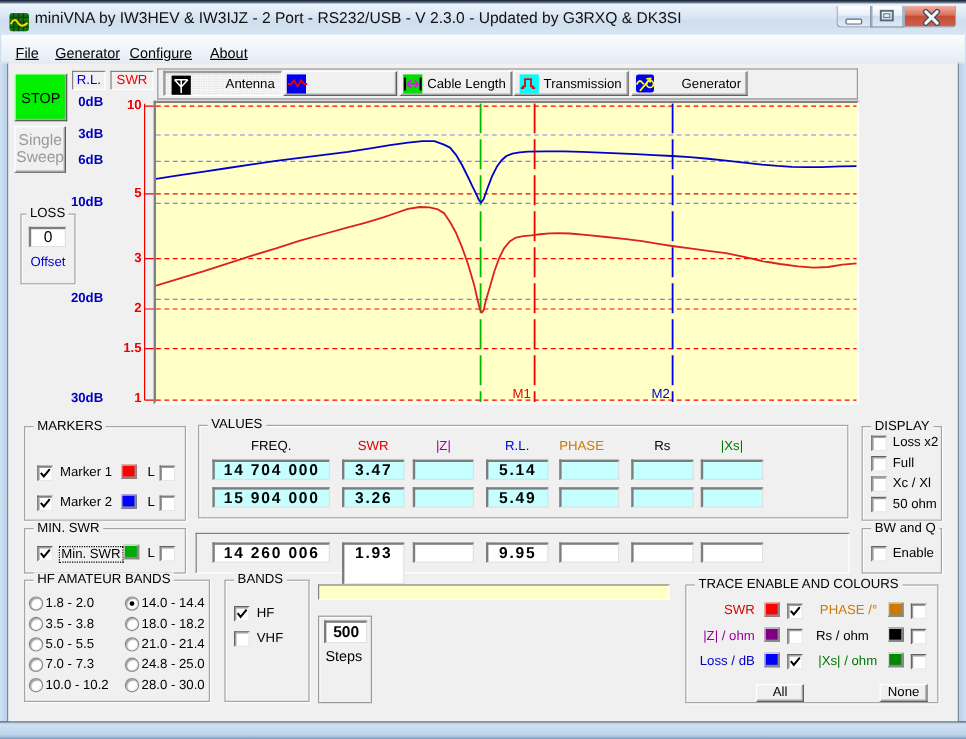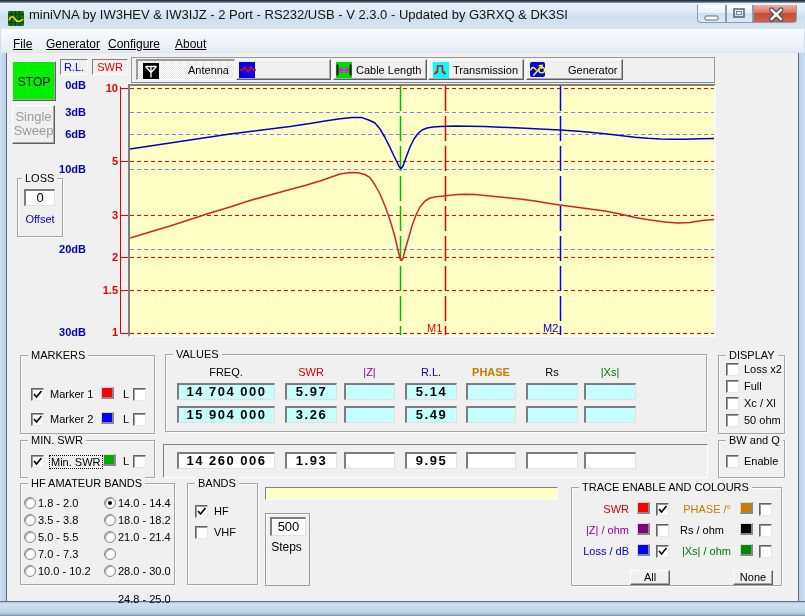--- a/index.html
+++ b/index.html
@@ -205,43 +205,43 @@
 <div class="lab" style="left:123px;top:455px;">L</div>
 <div class="cb" style="left:133px;top:455px;"></div>
 
 <div class="abs groupbox" style="left:165px;top:354px;width:542px;height:78px;">
   <span class="grouplab">VALUES</span>
 </div>
 <div class="lab" style="left:177px;top:366px;width:98px;text-align:center;">FREQ.</div>
 <div class="lab" style="left:285px;top:366px;width:52px;text-align:center;color:#dd0000;">SWR</div>
 <div class="lab" style="left:344px;top:366px;width:51px;text-align:center;color:#990099;">|Z|</div>
 <div class="lab" style="left:405px;top:366px;width:52px;text-align:center;color:#0000cc;">R.L.</div>
-<div class="lab" style="left:466px;top:366px;width:50px;text-align:center;color:#cc7a00;font-weight:bold;">PHASE</div>
+<div class="lab" style="left:466px;top:366px;width:50px;text-align:left;color:#cc7a00;">PHASE</div>
 <div class="lab" style="left:526px;top:366px;width:52px;text-align:center;">Rs</div>
 <div class="lab" style="left:584px;top:366px;width:52px;text-align:center;color:#007700;">|Xs|</div>
 
 <div class="abs field" style="left:177px;top:383px;width:98px;height:17px;background:#c5ffff;">14 704 000</div>
-<div class="abs field" style="left:285px;top:383px;width:52px;height:17px;background:#c5ffff;">5.97</div>
+<div class="abs field" style="left:285px;top:383px;width:52px;height:17px;background:#c5ffff;">3.47</div>
 <div class="abs field" style="left:344px;top:383px;width:51px;height:17px;background:#c5ffff;"></div>
 <div class="abs field" style="left:405px;top:383px;width:52px;height:17px;background:#c5ffff;">5.14</div>
 <div class="abs field" style="left:466px;top:383px;width:50px;height:17px;background:#c5ffff;"></div>
 <div class="abs field" style="left:526px;top:383px;width:52px;height:17px;background:#c5ffff;"></div>
 <div class="abs field" style="left:584px;top:383px;width:52px;height:17px;background:#c5ffff;"></div>
 
 <div class="abs field" style="left:177px;top:406px;width:98px;height:17px;background:#c5ffff;">15 904 000</div>
 <div class="abs field" style="left:285px;top:406px;width:52px;height:17px;background:#c5ffff;">3.26</div>
 <div class="abs field" style="left:344px;top:406px;width:51px;height:17px;background:#c5ffff;"></div>
 <div class="abs field" style="left:405px;top:406px;width:52px;height:17px;background:#c5ffff;">5.49</div>
 <div class="abs field" style="left:466px;top:406px;width:50px;height:17px;background:#c5ffff;"></div>
 <div class="abs field" style="left:526px;top:406px;width:52px;height:17px;background:#c5ffff;"></div>
 <div class="abs field" style="left:584px;top:406px;width:52px;height:17px;background:#c5ffff;"></div>
 
 <div class="abs sunken" style="left:163px;top:444px;width:545px;height:34px;"></div>
 <div class="abs field" style="left:177px;top:452px;width:98px;height:17px;">14 260 006</div>
-<div class="abs field" style="left:285px;top:452px;width:52px;height:17px;">1.93</div>
+<div class="abs field" style="left:285px;top:452px;width:52px;height:35px;">1.93</div>
 <div class="abs field" style="left:344px;top:452px;width:51px;height:17px;"></div>
 <div class="abs field" style="left:405px;top:452px;width:52px;height:17px;">9.95</div>
 <div class="abs field" style="left:466px;top:452px;width:50px;height:17px;"></div>
 <div class="abs field" style="left:526px;top:452px;width:52px;height:17px;"></div>
 <div class="abs field" style="left:584px;top:452px;width:52px;height:17px;"></div>
 
 <div class="abs groupbox" style="left:718px;top:355px;width:67px;height:79px;">
   <span class="grouplab">DISPLAY</span>
 </div>
 <div class="cb" style="left:726px;top:363px;"></div>
@@ -272,36 +272,36 @@
 <div class="lab" style="left:38px;top:548px;">7.0 - 7.3</div>
 <div class="rd" style="left:24px;top:565px;"></div>
 <div class="lab" style="left:38px;top:565px;">10.0 - 10.2</div>
 <div class="rd sel" style="left:104px;top:497px;"></div>
 <div class="lab" style="left:118px;top:497px;">14.0 - 14.4</div>
 <div class="rd" style="left:104px;top:514px;"></div>
 <div class="lab" style="left:118px;top:514px;">18.0 - 18.2</div>
 <div class="rd" style="left:104px;top:531px;"></div>
 <div class="lab" style="left:118px;top:531px;">21.0 - 21.4</div>
 <div class="rd" style="left:104px;top:548px;"></div>
-<div class="lab" style="left:118px;top:548px;margin-top:45px;">24.8 - 25.0</div>
+<div class="lab" style="left:118px;top:548px;">24.8 - 25.0</div>
 <div class="rd" style="left:104px;top:565px;"></div>
 <div class="lab" style="left:118px;top:565px;">28.0 - 30.0</div>
 
 <div class="abs groupbox" style="left:187px;top:483px;width:71px;height:102px;">
   <span class="grouplab">BANDS</span>
 </div>
 <div class="cb" style="left:195px;top:505px;"></div>
 <div class="lab" style="left:214px;top:505px;">HF</div>
 <div class="cb" style="left:195px;top:526px;"></div>
 <div class="lab" style="left:214px;top:526px;">VHF</div>
 
 <div class="abs sunken" style="left:265px;top:487px;width:293px;height:13px;background:#ffffc6;"></div>
 
 <div class="abs" style="left:265px;top:513px;width:45px;height:73px;border:1px solid #9a9a9a;box-shadow:inset 1px 1px 0 #ffffff;"></div>
-<div class="abs field" style="left:270px;top:517px;width:36px;height:19px;font-weight:normal;letter-spacing:0;line-height:16px;">500</div>
+<div class="abs field" style="left:270px;top:517px;width:36px;height:19px;font-weight:bold;letter-spacing:0;line-height:16px;">500</div>
 <div class="lab" style="left:266px;top:540px;width:41px;text-align:center;font-size:12px;">Steps</div>
 
 <div class="abs groupbox" style="left:571px;top:487px;width:211px;height:99px;">
   <span class="grouplab">TRACE ENABLE AND COLOURS</span>
 </div>
 <div class="lab" style="left:580px;top:503px;width:49px;text-align:right;color:#dd0000;">SWR</div>
 <div class="colbox" style="left:637px;top:502px;background:#ff0000"></div>
 <div class="cb" style="left:656px;top:503px;"></div>
 <div class="lab" style="left:680px;top:503px;width:51px;text-align:right;color:#cc7a00;">PHASE /°</div>
 <div class="colbox" style="left:740px;top:502px;background:#cc7a00"></div>

